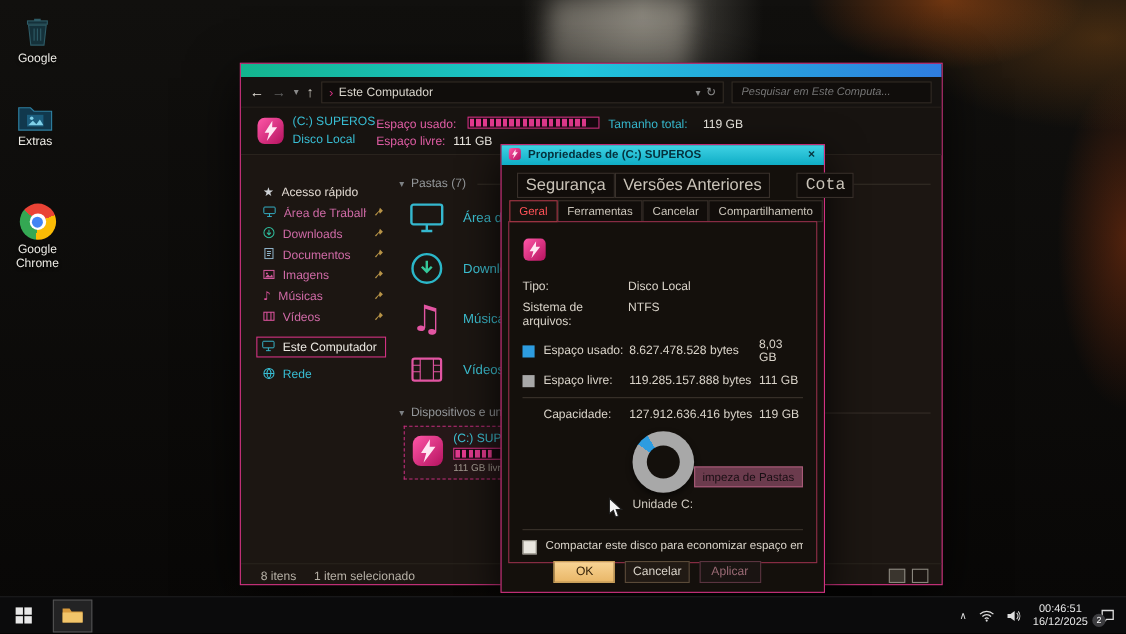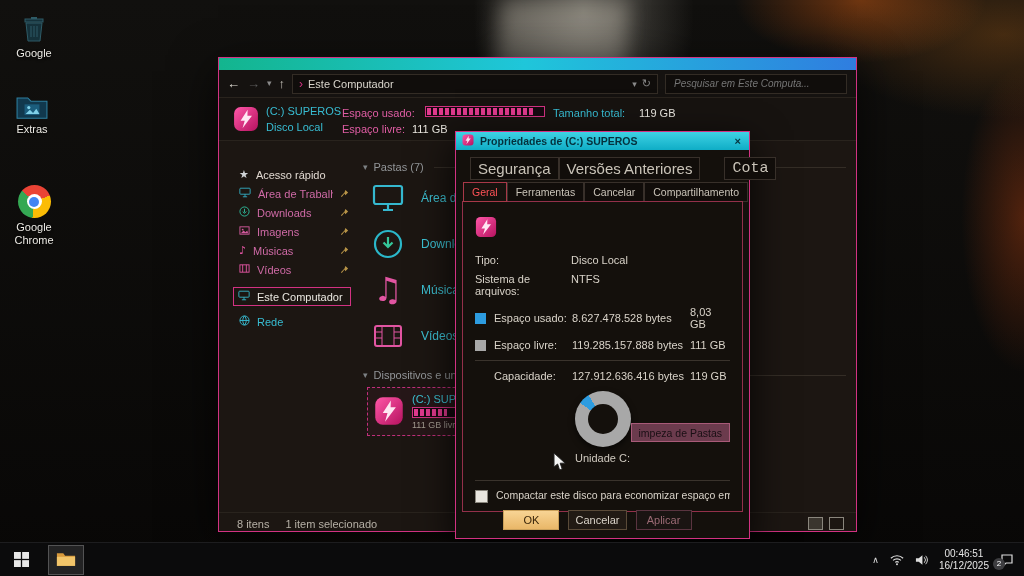--- a/index.html
+++ b/index.html
@@ -222,20 +222,30 @@
                 <circle cx="6" cy="6" r="5" fill="none" stroke="#2fbf9f"></circle>
                 <path d="M6 3v4M4 6l2 2 2-2" stroke="#2fbf9f" fill="none"></path>
               </svg></span>
           <span class="sb-lb">Downloads</span>
           <span class="sb-pin"><svg viewBox="0 0 10 10" width="9" height="9">
                 <path d="M6 1 9 4 6 7 5 5 2 9 1 8 5 4z" fill="#c9a24d"></path>
               </svg></span>
         </div>
         <div class="sb-item">
           <span><svg viewBox="0 0 12 12" width="11" height="11">
+                <rect x="2" y="1" width="8" height="10" fill="none" stroke="#8fb3c9"></rect>
+                <path d="M4 4h4M4 6h4M4 8h3" stroke="#8fb3c9"></path>
+              </svg></span>
+          <span class="sb-lb">Documentos</span>
+          <span class="sb-pin"><svg viewBox="0 0 10 10" width="9" height="9">
+                <path d="M6 1 9 4 6 7 5 5 2 9 1 8 5 4z" fill="#c9a24d"></path>
+              </svg></span>
+        </div>
+        <div class="sb-item">
+          <span><svg viewBox="0 0 12 12" width="11" height="11">
                 <rect x="1" y="2" width="10" height="8" fill="none" stroke="#d45a9e"></rect>
                 <circle cx="4" cy="5" r="1" fill="#d45a9e"></circle>
                 <path d="M2 9l3-3 2 2 2-2 1 3z" fill="#d45a9e"></path>
               </svg></span>
           <span class="sb-lb">Imagens</span>
           <span class="sb-pin"><svg viewBox="0 0 10 10" width="9" height="9">
                 <path d="M6 1 9 4 6 7 5 5 2 9 1 8 5 4z" fill="#c9a24d"></path>
               </svg></span>
         </div>
         <div class="sb-item">

